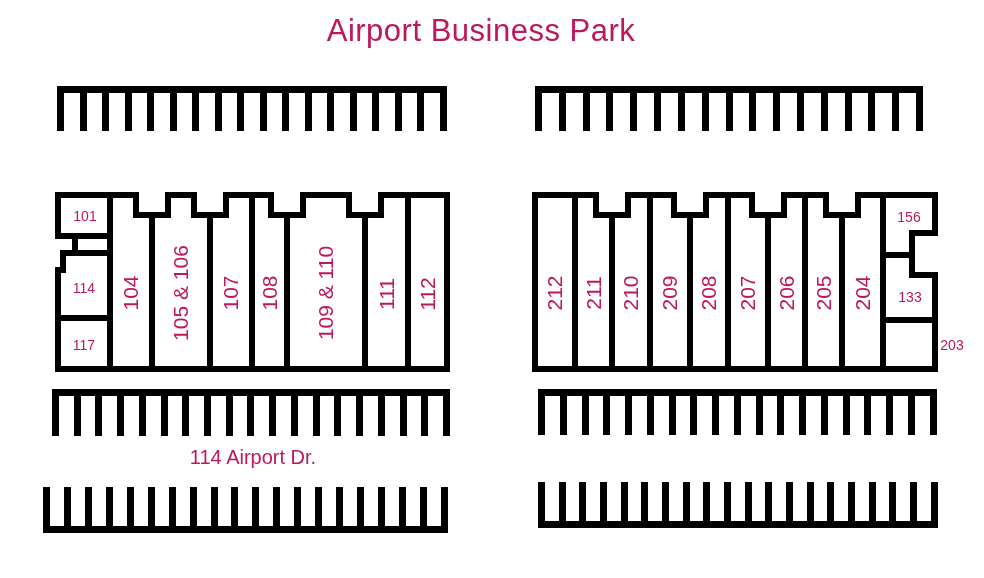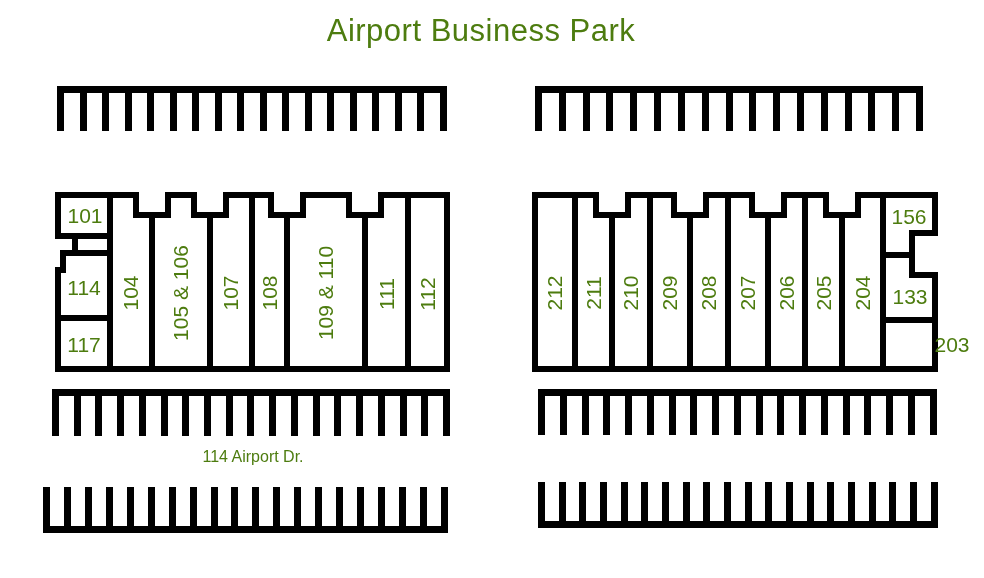--- a/index.html
+++ b/index.html
@@ -1,36 +1,36 @@
 <!DOCTYPE html>
 <html><head>
 <meta charset="utf-8">
 <style>
   html,body{margin:0;padding:0;background:#ffffff;}
   .stage{
     position:relative;width:984px;height:578px;background:#fff;overflow:hidden;
-    font-family:"Liberation Sans", sans-serif;color:#4d7c0f;
+    font-family:"Liberation Sans", sans-serif;color:#be185d;
   }
   .title{
     position:absolute;left:481px;top:31px;transform:translate(-50%,-50%);
     font-size:31px;letter-spacing:0.5px;white-space:nowrap;
   }
   .bldg{position:absolute;}
   .bldg path{fill:none;stroke-linejoin:miter;stroke-linecap:butt;}
   .hlabel{
     position:absolute;transform:translate(-50%,-50%);
-    font-size:21px;white-space:nowrap;
+    font-size:14px;white-space:nowrap;
   }
   .vlabel{
     position:absolute;transform:translate(-50%,-50%) rotate(-90deg);
     font-size:21px;white-space:nowrap;
   }
   .address{
     position:absolute;transform:translate(-50%,-50%);
-    font-size:16px;white-space:nowrap;
+    font-size:20px;white-space:nowrap;
   }
   .comb{
     position:absolute;display:flex;justify-content:space-between;
     box-sizing:border-box;
   }
   .comb.down{border-top:7px solid #000;}
   .comb.up{border-bottom:7px solid #000;}
   .comb .tooth{width:7px;height:100%;background:#000;}
 </style>
 </head>

